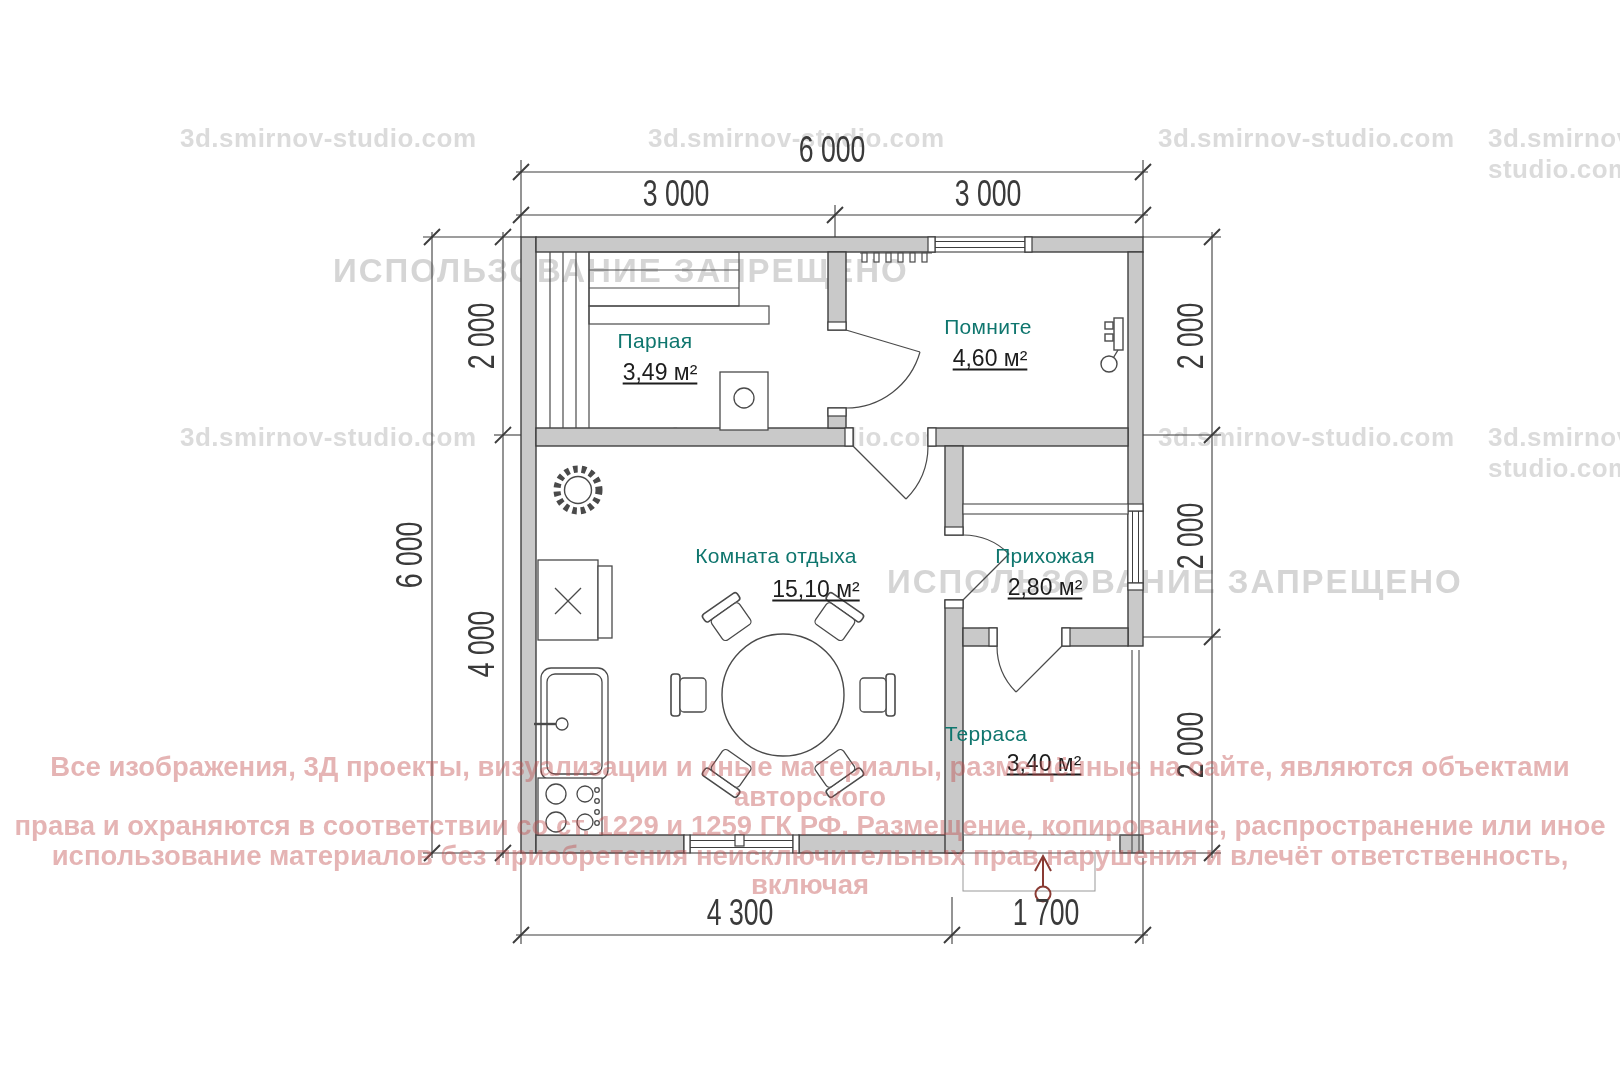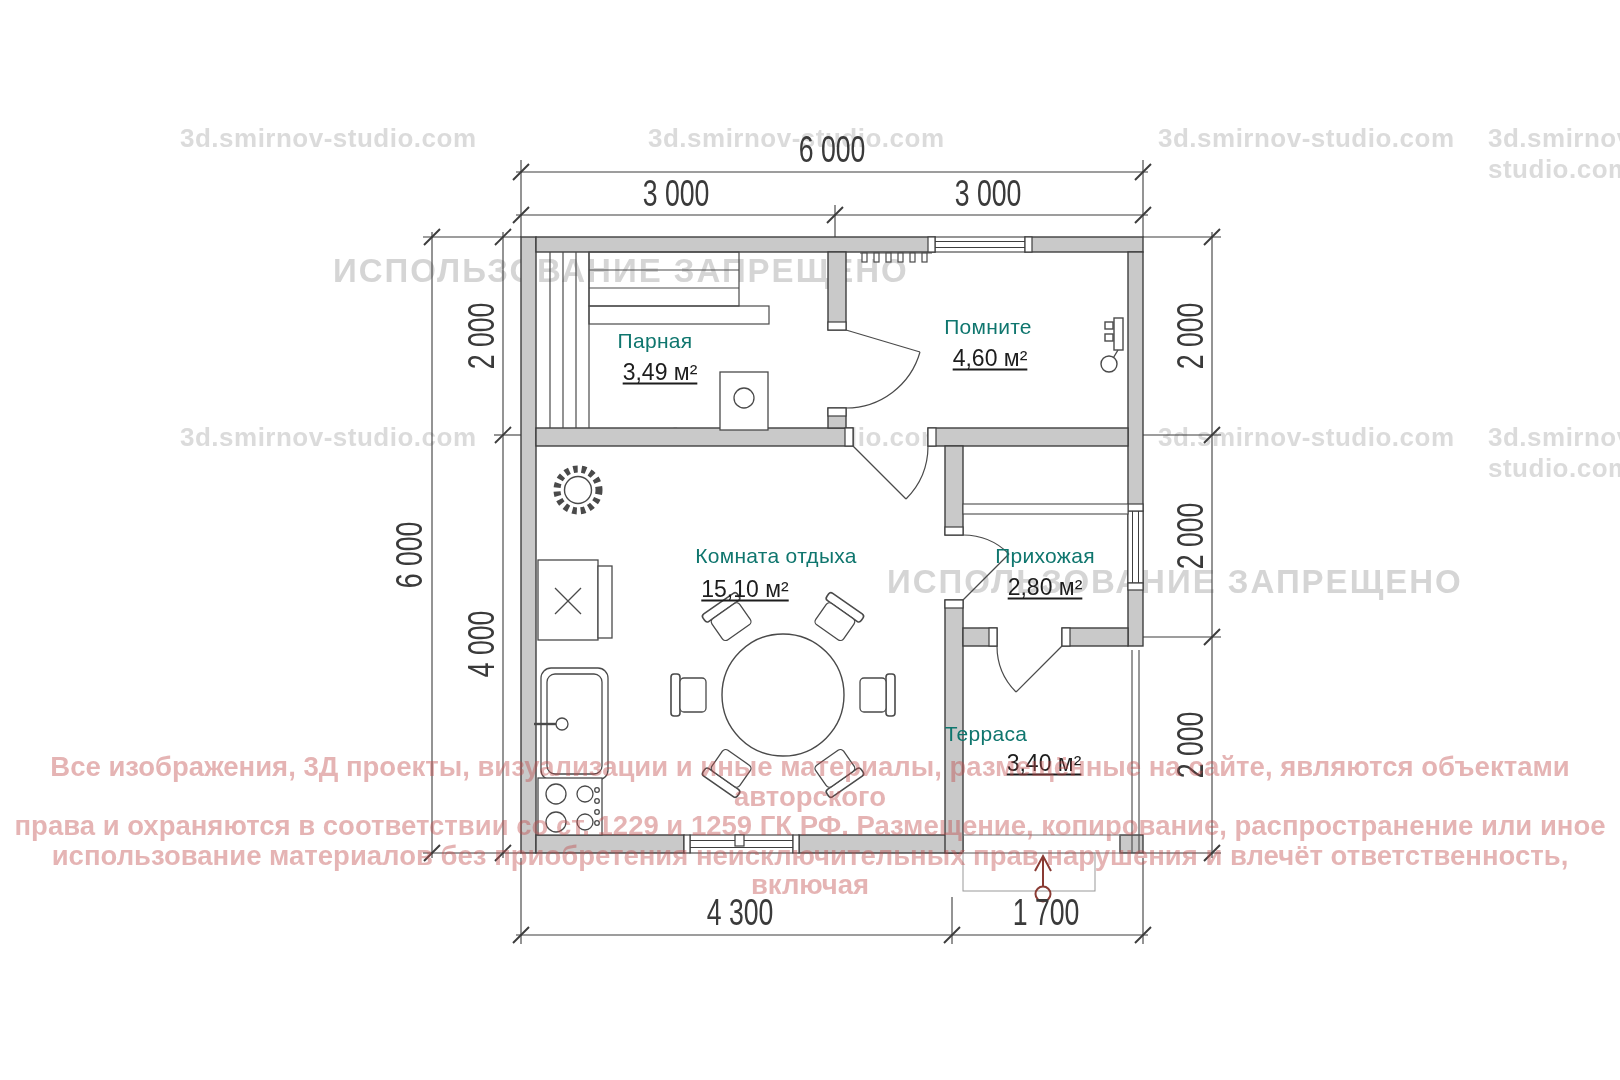--- a/index.html
+++ b/index.html
@@ -272,21 +272,21 @@
     <span class="abs dim" style="left:740px;top:913px">4 300</span>
     <span class="abs dim" style="left:1046px;top:913px">1 700</span>
   </div>
 
   <div>
     <div class="abs room-name" style="left:655px;top:341px">Парная</div>
     <div class="abs room-area" style="left:660px;top:372px">3,49 м²</div>
     <div class="abs room-name" style="left:988px;top:327px">Помните</div>
     <div class="abs room-area" style="left:990px;top:358px">4,60 м²</div>
     <div class="abs room-name" style="left:776px;top:556px">Комната отдыха</div>
-    <div class="abs room-area" style="left:745px;top:589px">15,10 м²</div>
+    <div class="abs room-area" style="left:816px;top:589px">15,10 м²</div>
     <div class="abs room-name" style="left:1045px;top:556px">Прихожая</div>
     <div class="abs room-area" style="left:1045px;top:587px">2,80 м²</div>
     <div class="abs room-name" style="left:986px;top:734px">Терраса</div>
     <div class="abs room-area" style="left:1044px;top:763px">3,40 м²</div>
   </div>
 
   <div class="legal">
     <div>Все изображения, 3Д проекты, визуализации и иные материалы, размещённые на сайте, являются объектами авторского</div>
     <div>права и охраняются в соответствии со ст. 1229 и 1259 ГК РФ. Размещение, копирование, распространение или иное</div>
     <div>использование материалов без приобретения неисключительных прав нарушения и влечёт ответственность, включая</div>

